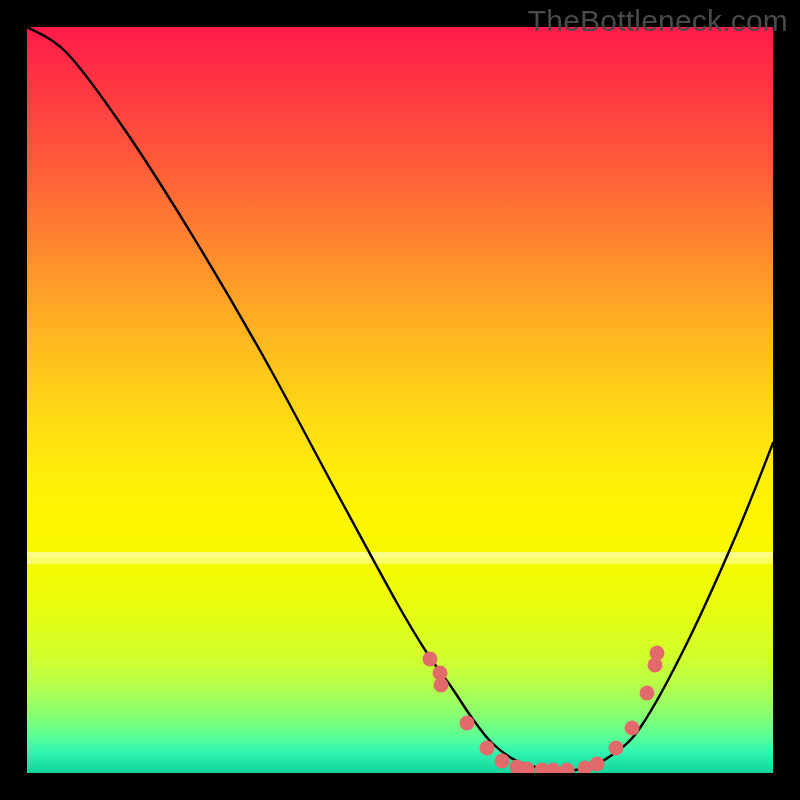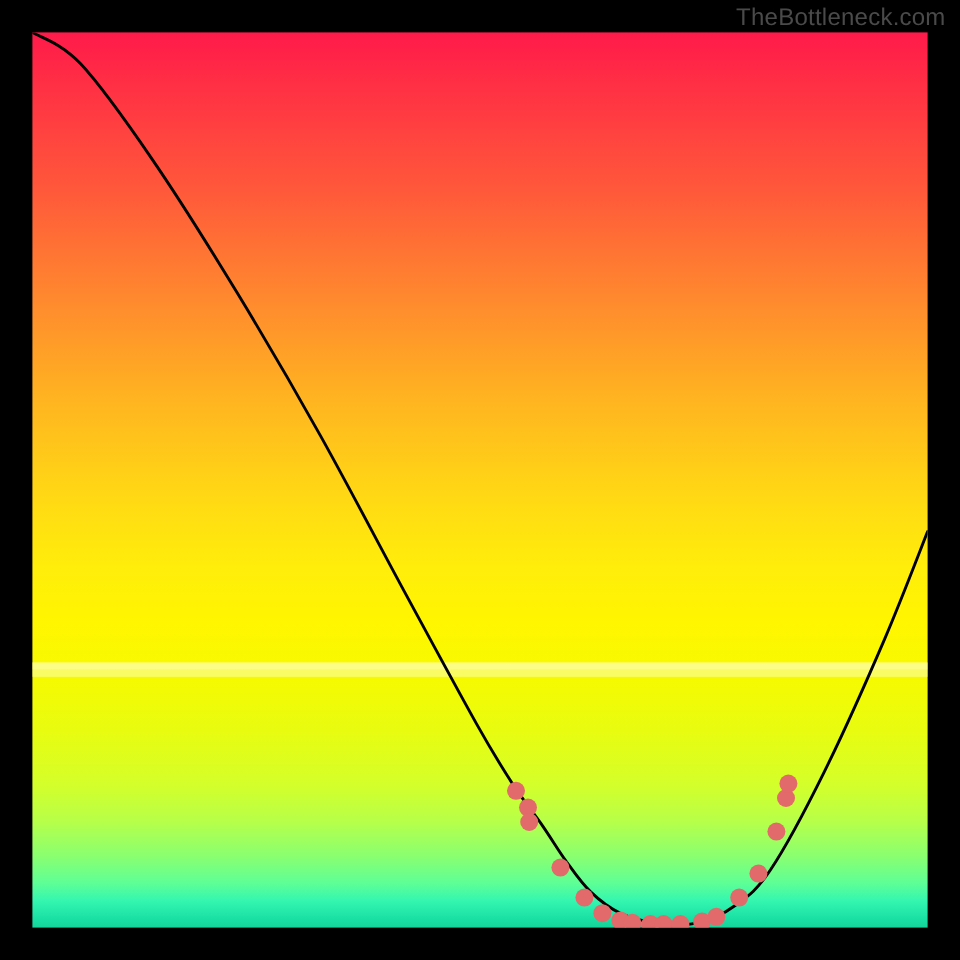--- a/index.html
+++ b/index.html
@@ -44,21 +44,21 @@
     height: 6px;
     background: #ffffe0;
     opacity: 0.6;
     mix-blend-mode: screen;
   }
   .watermark {
     position: absolute;
     top: 4px;
     right: 12px;
     color: #4a4a4a;
-    font-size: 20px;
+    font-size: 30px;
     letter-spacing: 0.2px;
     font-weight: 400;
   }
   svg.curve {
     position: absolute;
     left: 27px;
     top: 27px;
     width: 746px;
     height: 746px;
   }

